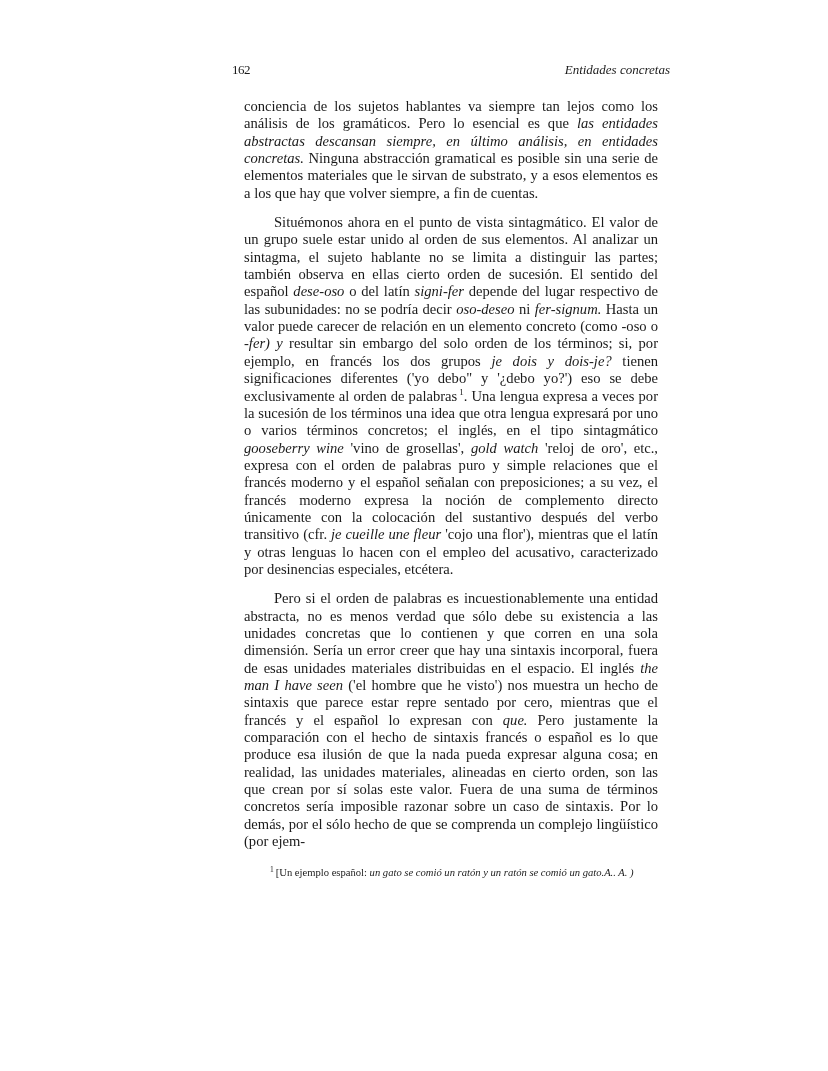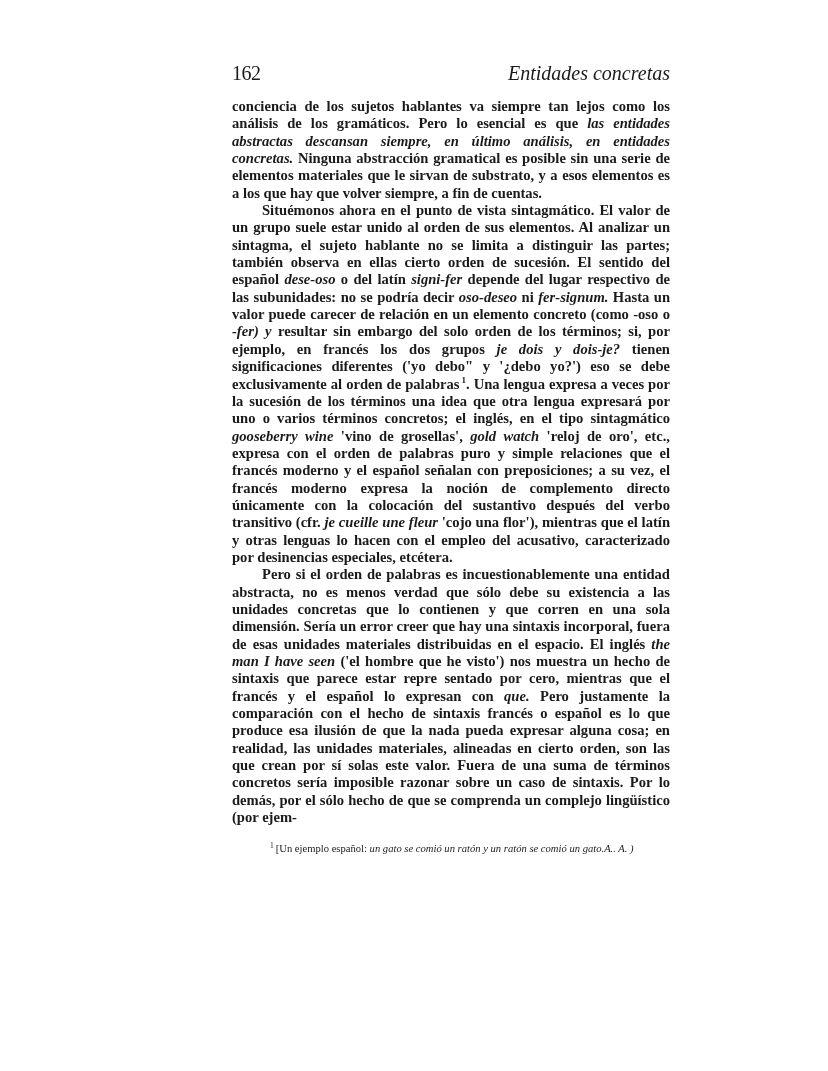--- a/index.html
+++ b/index.html
@@ -18,39 +18,38 @@
     .page {
       position: absolute;
       left: 232px;
       top: 62px;
       width: 438px;
     }
     .running-head {
       display: flex;
       justify-content: space-between;
       align-items: baseline;
-      font-size: 20px;
+      font-size: 13px;
       height: 22px;
       margin-bottom: 14px;
     }
     .running-head .folio {
       letter-spacing: -0.5px;
     }
     .running-head .title {
       font-style: italic;
     }
     .body-text {
       font-size: 14.6px;
       line-height: 17.35px;
       text-align: justify;
       hyphens: manual;
     }
     .body-text p {
-      margin: 0;
-      font-weight: bold;
+      margin: 12px;
     }
     .body-text p.indent {
       text-indent: 30px;
     }
     .body-text em {
       font-style: italic;
     }
     sup.fnref {
       font-size: 9px;
       vertical-align: 6px;

